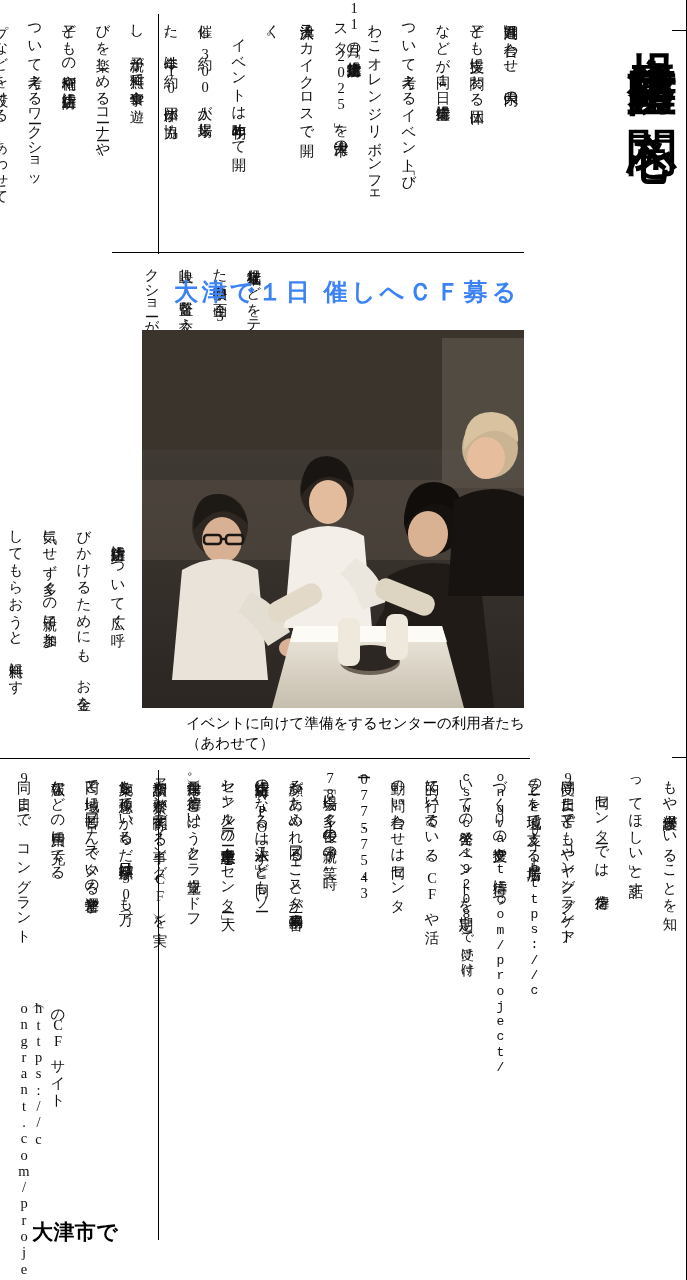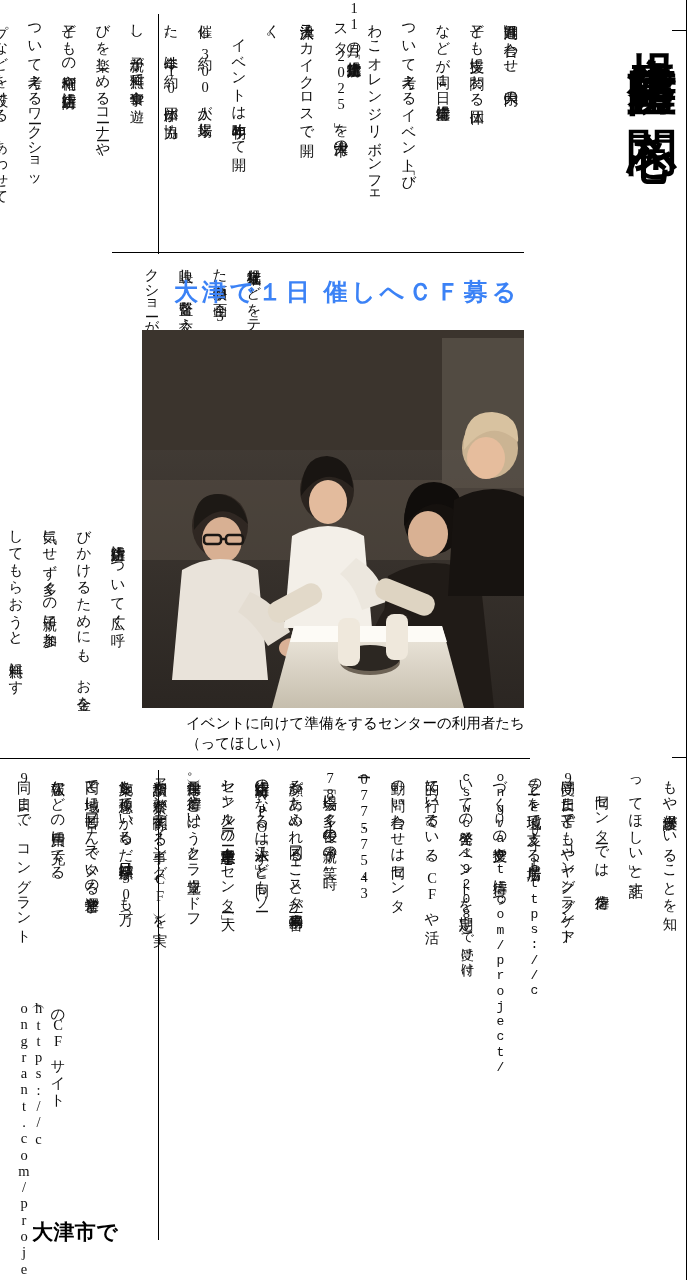--- a/index.html
+++ b/index.html
@@ -261,21 +261,21 @@
         <ellipse cx="228" cy="328" rx="30" ry="13" fill="#2c2722"></ellipse>
         <rect x="196" y="288" width="22" height="48" rx="8" fill="#efe8dc"></rect>
         <rect x="244" y="284" width="22" height="46" rx="8" fill="#efe8dc"></rect>
       </g>
 
       <rect x="124" y="262" width="58" height="22" rx="10" fill="#e2d9c9" transform="rotate(-28 153 273)"></rect>
       <rect x="232" y="256" width="62" height="22" rx="10" fill="#ded4c2" transform="rotate(22 263 267)"></rect>
     </svg>
   </div>
 
-  <div class="caption">イベントに向けて準備をするセンターの利用者たち（ってほしい）</div>
+  <div class="caption">イベントに向けて準備をするセンターの利用者たち（あわせて）</div>
 
   <div class="body-col b1 vt">もや保護者がいることを知</div>
   <div class="body-col b2 vt">ってほしい」と話す。</div>
   <div class="body-col b3 vt">　同センターでは、虐待を</div>
   <div class="body-col b4 vt">受けた子どもやヤングケア</div>
   <div class="body-col b5 vt">ラーを地域で支える居場所</div>
   <div class="body-col b6 vt">づくりの支援や、虐待につ</div>
   <div class="body-col b7 vt">いての啓発イベントを定期</div>
   <div class="body-col b8 vt">的に行っている。CFや活</div>
   <div class="body-col b9 vt">動の問い合わせは同センタ</div>

